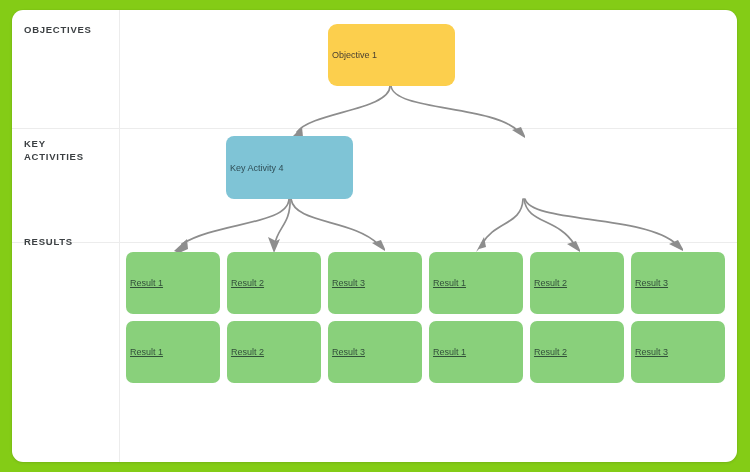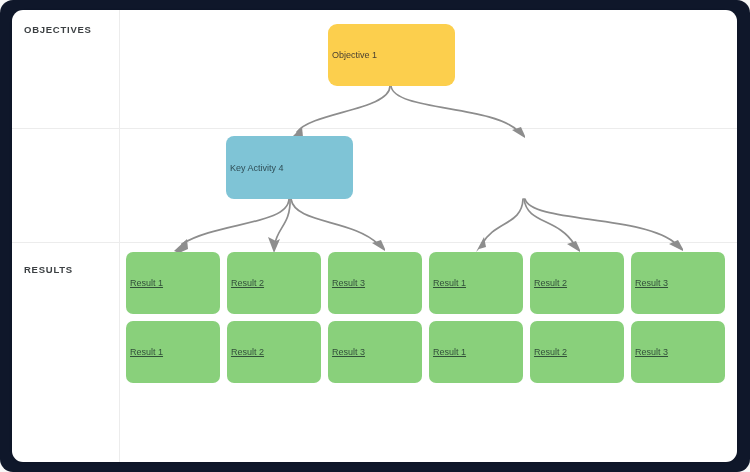--- a/index.html
+++ b/index.html
@@ -9,22 +9,21 @@
     width: 750px;
     height: 472px;
     overflow: hidden;
     font-family: "Liberation Sans", sans-serif;
   }
 
   #canvas {
     position: relative;
     width: 750px;
     height: 472px;
-    background: #0f172a;
-    border-radius: 13px;
+    background: #84cc16;
   }
 
   
   #card {
     position: absolute;
     left: 12px;
     top: 10px;
     width: 725px;
     height: 452px;
     background: #ffffff;
@@ -118,21 +117,23 @@
 <body>
 
 <div id="canvas">
   <div id="card">
 
     <div class="vrule" style="left:107px;"></div>
     <div class="hrule" style="top:118px;"></div>
     <div class="hrule" style="top:232px;"></div>
 
     <div class="row-label" style="top:14px;">OBJECTIVES</div>
-    <div class="row-label" style="top:254px;">RESULTS</div>
+    <div class="row-label" style="top:128px;">KEY
+ACTIVITIES</div>
+    <div class="row-label" style="top:226px;">RESULTS</div>
 
     <svg id="arrows" viewBox="0 0 725 452">
 
       <g>
         <path d="M 378,76 C 378,100 300,102 285,122"></path>
         <polygon points="278,129 290,117 291,127 282,131"></polygon>
       </g>
 
       <g>
         <path d="M 379,76 C 382,101 480,95 506,121"></path>

